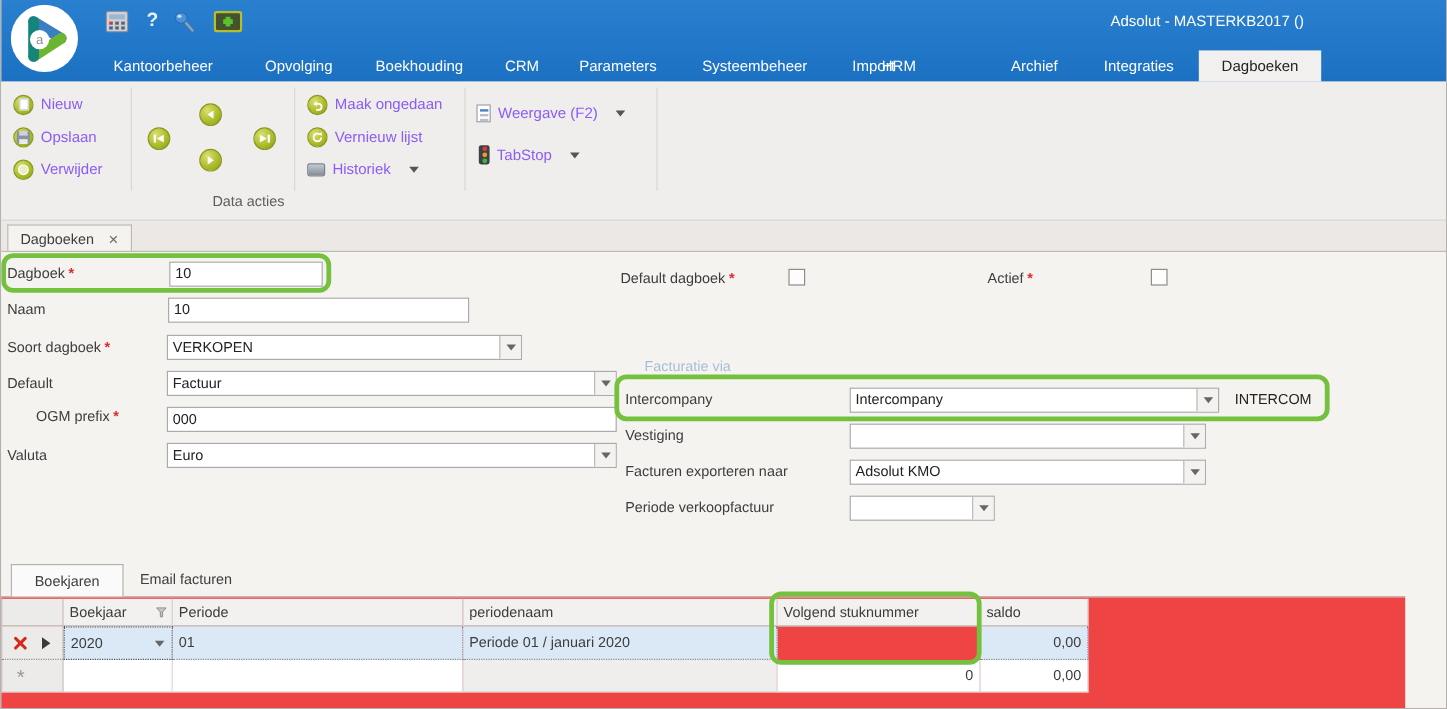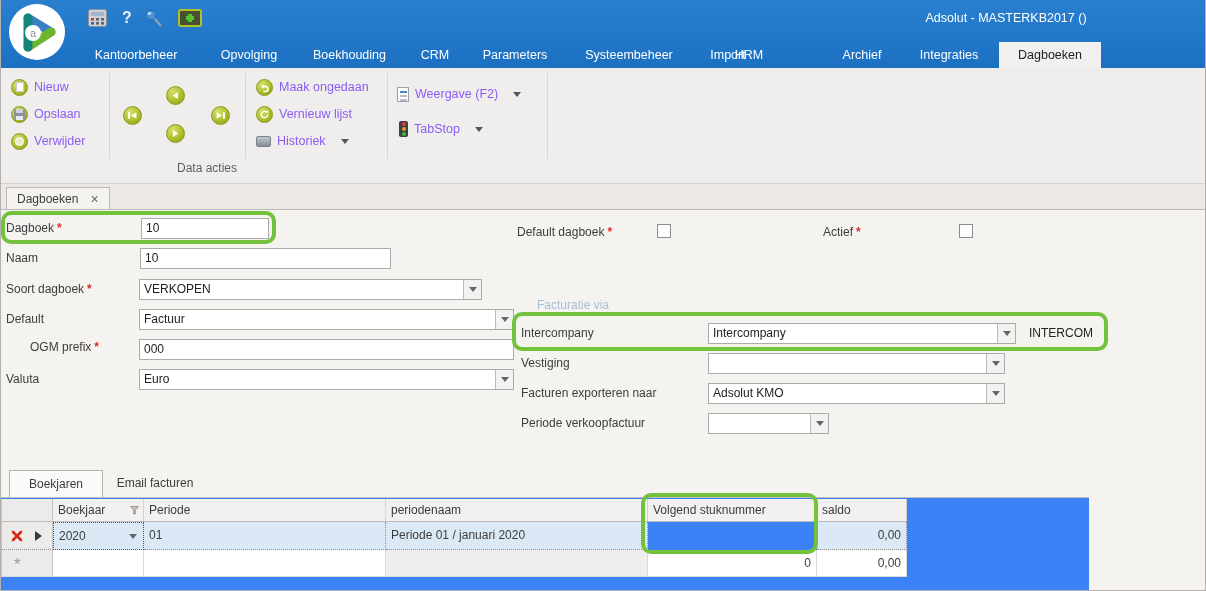--- a/index.html
+++ b/index.html
@@ -63,21 +63,21 @@
   .combo { padding-right:20px; }
   .dbtn { position:absolute; top:0; right:0; bottom:0; width:18px; background:#f3f2f0;
           border-left:1px solid #bdbab7; display:flex; align-items:center; justify-content:center; cursor:pointer; }
   .dbtn::after { content:""; width:0; height:0; border:4px solid transparent; border-top:5px solid #666; transform:translateY(2px); }
   .checkbox { position:absolute; width:14px; height:14px; background:#fdfdfd; border:1px solid #8e8b88; cursor:pointer; }
   #facturatie-title { position:absolute; color:#a7bed8; }
 
   .green-box { position:absolute; border:4px solid #74c13d; border-radius:10px; pointer-events:none; z-index:9; }
 
   
-  #bottom-panel { position:absolute; left:0; top:497px; width:1088px; height:94px; background:#3b82f6;
+  #bottom-panel { position:absolute; left:0; top:497px; width:1170px; height:94px; background:#ef4444;
                   border-top:1px solid #c2bfbc; }
   .btab { position:absolute; top:470px; height:27px; line-height:26px; text-align:center; cursor:pointer; z-index:2; }
   .btab.active { background:#fbfafa; border:1px solid #b5b2af; border-bottom:none; }
   .gcell { position:absolute; overflow:hidden; white-space:nowrap; line-height:22px; padding:0 5px; }
   .ghead { top:1px; height:23px; background:#f2f1ef; border-right:1px solid #d4d1ce; border-bottom:1px solid #bdbab7; color:#3c3c3c; }
   .grow1 { top:24px; height:28px; line-height:27px; background:#dbe9f7; border-right:1px dotted #8f8f8f; border-bottom:1px dotted #8f8f8f; }
   .grow2 { top:52px; height:27px; line-height:26px; background:#fff; border-right:1px solid #dbd8d5; border-bottom:1px solid #dbd8d5; }
   .gsel  { background:#ecebe9 !important; border-right:1px solid #c6c3c0 !important; border-left:1px solid #c6c3c0; }
   .num { text-align:right; }
   .row-arrow { width:0; height:0; border:5px solid transparent; border-left:7px solid #3a3a3a; display:inline-block; }
@@ -244,21 +244,21 @@
 
   <div id="content">
 
     <div class="f-label" style="left:5px; top:8px;"><span>Dagboek</span><span class="req">*</span></div>
     <div class="field" style="left:140px; top:8px; width:128px;">10</div>
 
     <div class="f-label" style="left:5px; top:38px;"><span>Naam</span></div>
     <div class="field" style="left:139px; top:38px; width:251px;">10</div>
 
     <div class="f-label" style="left:5px; top:69px;"><span>Soort dagboek</span><span class="req">*</span></div>
-    <div class="field combo" style="left:138px; top:69px; width:343px;">
+    <div class="field combo" style="left:138px; top:69px; width:296px;">
       <span>VERKOPEN</span>
       <span class="dbtn"></span>
     </div>
 
     <div class="f-label" style="left:5px; top:99px;"><span>Default</span></div>
     <div class="field combo" style="left:138px; top:99px; width:375px;">
       <span>Factuur</span>
       <span class="dbtn"></span>
     </div>
 

